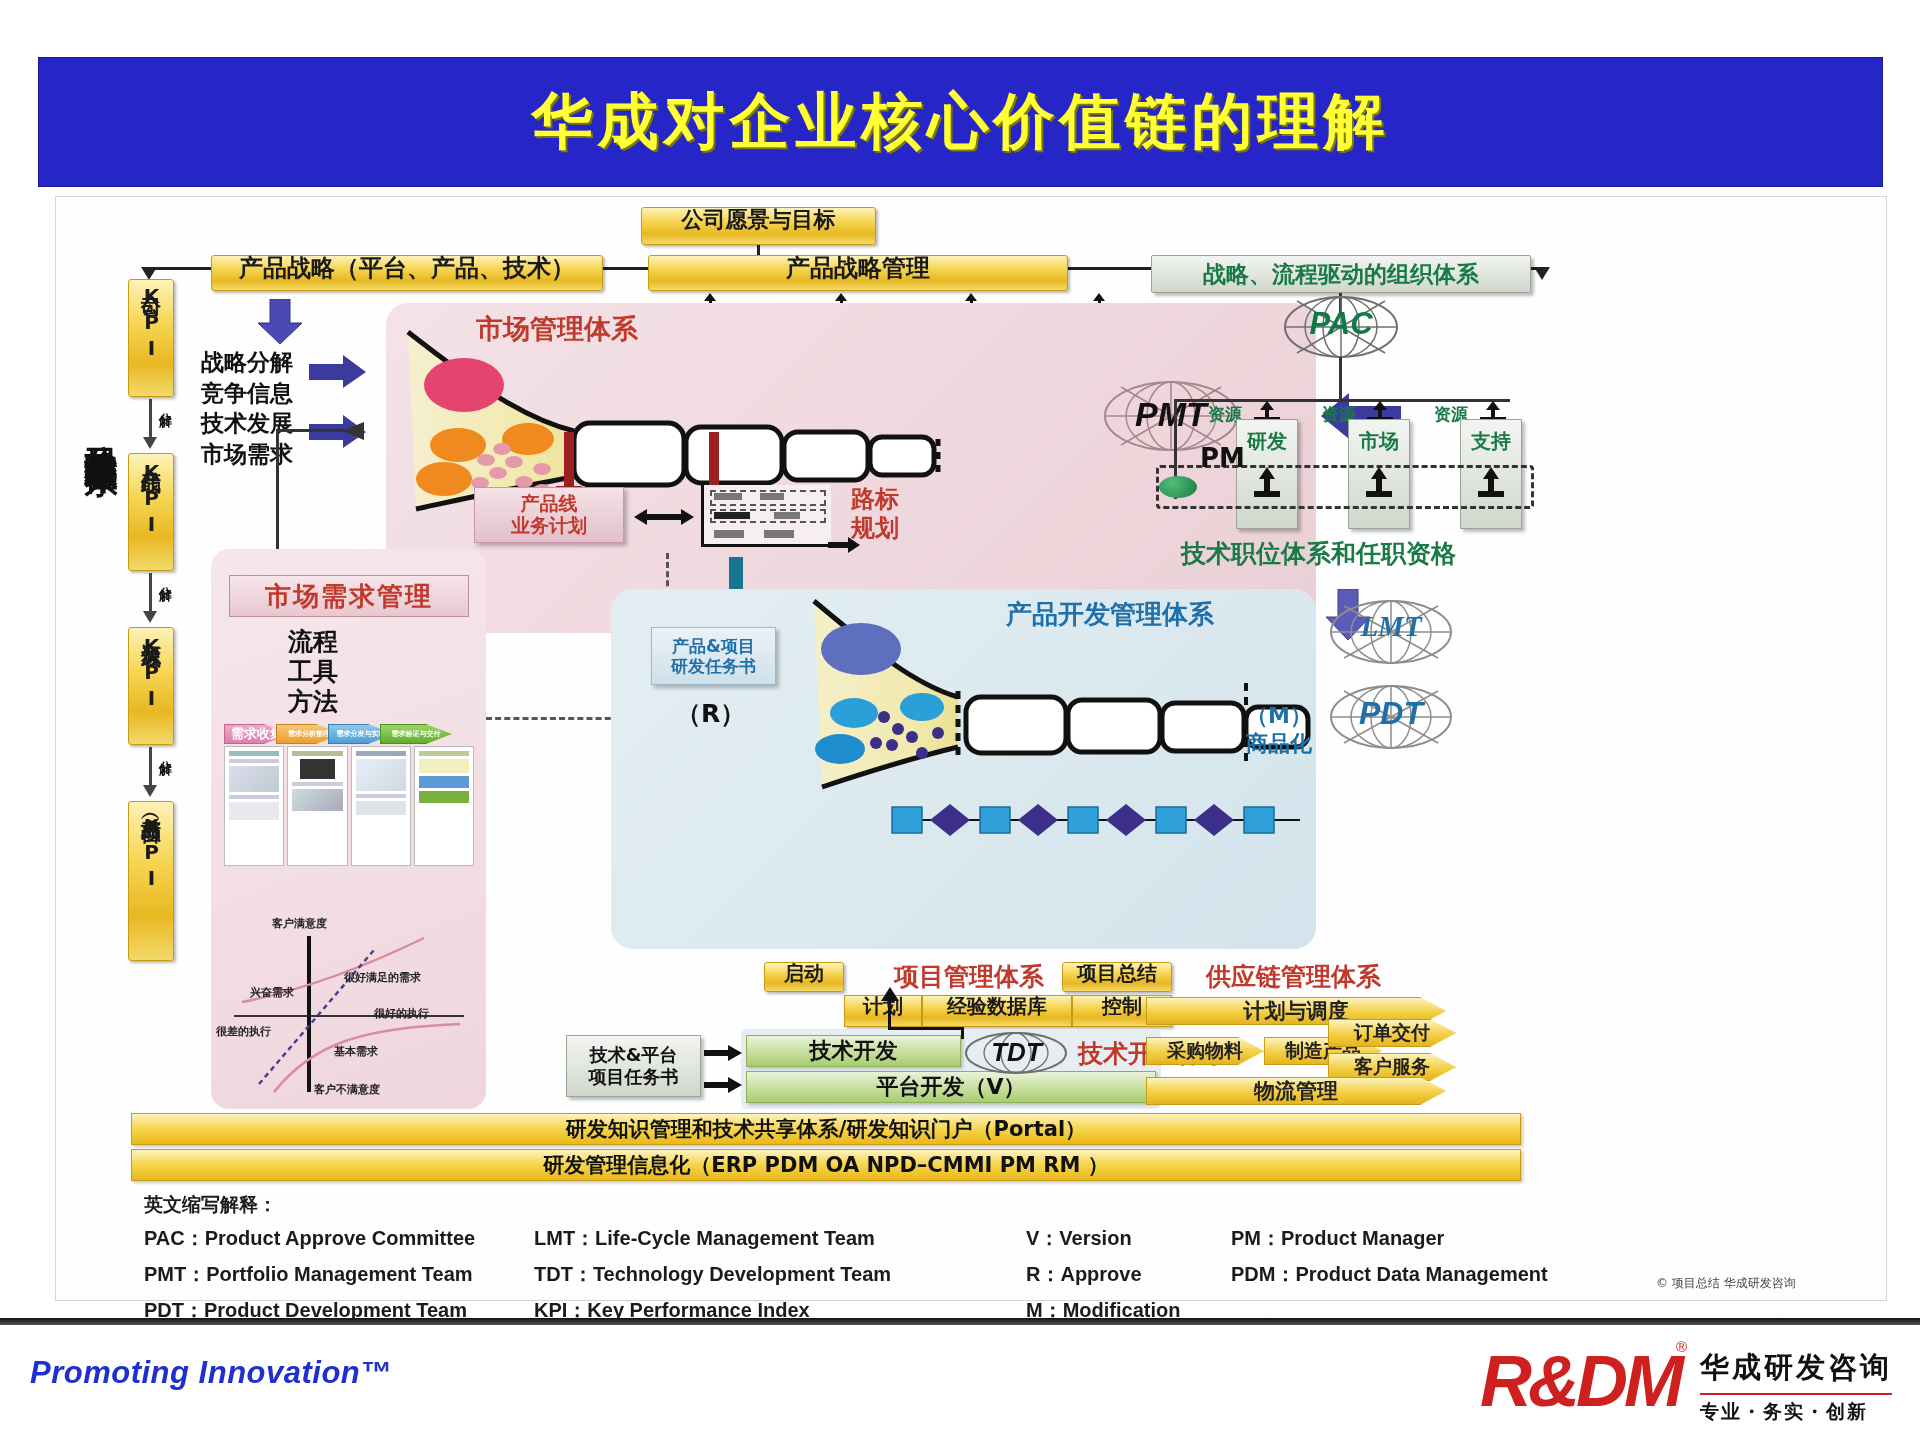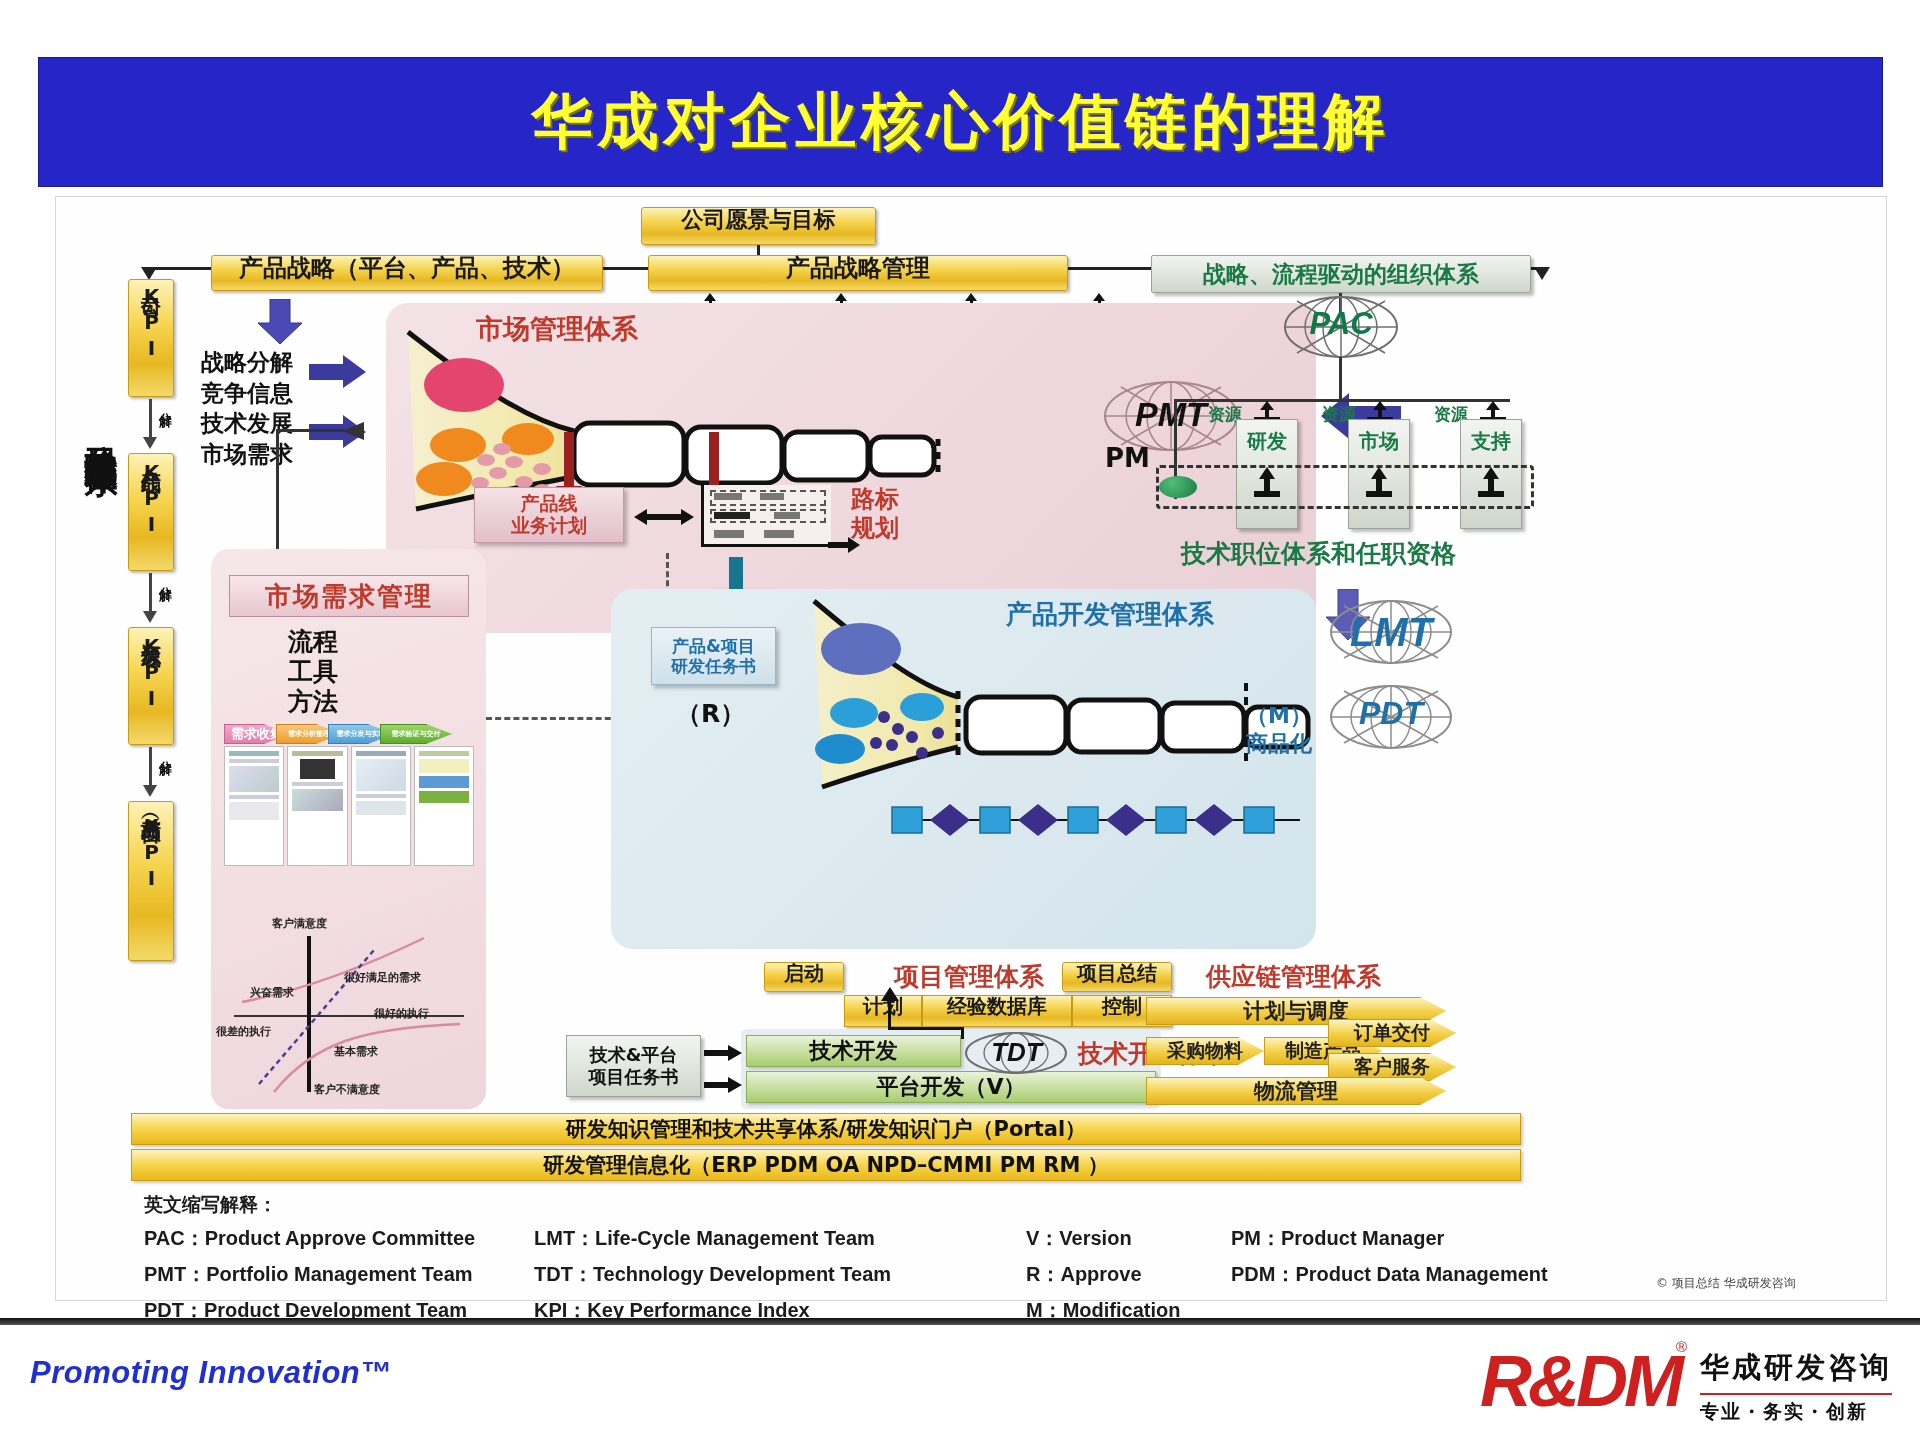--- a/index.html
+++ b/index.html
@@ -321,21 +321,21 @@
       <div class="cn greenhdr" style="text-align:center;margin-top:8px;font-size:20px;">研发</div>
     </div>
     <div class="graybox abs" style="left:1292px;top:222px;width:62px;height:110px;">
       <div class="cn greenhdr" style="text-align:center;margin-top:8px;font-size:20px;">市场</div>
     </div>
     <div class="graybox abs" style="left:1404px;top:222px;width:62px;height:110px;">
       <div class="cn greenhdr" style="text-align:center;margin-top:8px;font-size:20px;">支持</div>
     </div>
 
     <div class="abs" style="left:1100px;top:268px;width:378px;height:44px;border:3px dashed #333;border-radius:4px;"></div>
-    <div class="abs cn" style="left:1049px;top:246px;font-size:26px;font-weight:bold;color:#111;">PM</div>
+    <div class="abs cn" style="left:1144px;top:246px;font-size:26px;font-weight:bold;color:#111;">PM</div>
     <div class="abs" style="left:1103px;top:279px;width:38px;height:22px;border-radius:50%;background:radial-gradient(circle at 35% 30%,#4fbf7a,#1d7a42);"></div>
     <div class="abs" style="left:1198px;top:270px;">
       <svg width="26" height="34" viewBox="0 0 26 34">
           <polygon points="13,0 21,12 16,12 16,24 26,24 26,30 0,30 0,24 10,24 10,12 5,12" fill="#111"></polygon>
         </svg>
     </div>
     <div class="abs" style="left:1310px;top:270px;">
       <svg width="26" height="34" viewBox="0 0 26 34">
           <polygon points="13,0 21,12 16,12 16,24 26,24 26,30 0,30 0,24 10,24 10,12 5,12" fill="#111"></polygon>
         </svg>
@@ -515,21 +515,21 @@
     <div class="abs" style="left:1270px;top:400px;width:130px;height:70px;">
       <svg width="130" height="70" viewBox="0 0 130 70">
         <ellipse cx="65" cy="35" rx="60" ry="31" fill="none" stroke="#8d8d8d" stroke-width="2"></ellipse>
         <ellipse cx="65" cy="35" rx="40" ry="31" fill="none" stroke="#8d8d8d" stroke-width="1.5"></ellipse>
         <ellipse cx="65" cy="35" rx="20" ry="31" fill="none" stroke="#8d8d8d" stroke-width="1.5"></ellipse>
         <line x1="5" y1="35" x2="125" y2="35" stroke="#8d8d8d" stroke-width="1.5"></line>
         <line x1="65" y1="4" x2="65" y2="66" stroke="#8d8d8d" stroke-width="1.5"></line>
         <line x1="18" y1="9" x2="112" y2="61" stroke="#8d8d8d" stroke-width="1.5"></line>
         <line x1="18" y1="61" x2="112" y2="9" stroke="#8d8d8d" stroke-width="1.5"></line>
       </svg>
-      <div style="position:absolute;left:0;top:13px;width:130px;text-align:center;font-size:40px;font-weight:bold;font-style:italic;color:#1f6fa8;">LMT</div>
+      <div style="position:absolute;left:0;top:13px;width:130px;text-align:center;font-size:29px;font-weight:bold;font-style:italic;color:#1f6fa8;font-family:Liberation Serif, serif;">LMT</div>
     </div>
     <div class="abs" style="left:1270px;top:485px;width:130px;height:70px;">
       <svg width="130" height="70" viewBox="0 0 130 70">
         <ellipse cx="65" cy="35" rx="60" ry="31" fill="none" stroke="#8d8d8d" stroke-width="2"></ellipse>
         <ellipse cx="65" cy="35" rx="40" ry="31" fill="none" stroke="#8d8d8d" stroke-width="1.5"></ellipse>
         <ellipse cx="65" cy="35" rx="20" ry="31" fill="none" stroke="#8d8d8d" stroke-width="1.5"></ellipse>
         <line x1="5" y1="35" x2="125" y2="35" stroke="#8d8d8d" stroke-width="1.5"></line>
         <line x1="65" y1="4" x2="65" y2="66" stroke="#8d8d8d" stroke-width="1.5"></line>
         <line x1="18" y1="9" x2="112" y2="61" stroke="#8d8d8d" stroke-width="1.5"></line>
         <line x1="18" y1="61" x2="112" y2="9" stroke="#8d8d8d" stroke-width="1.5"></line>

